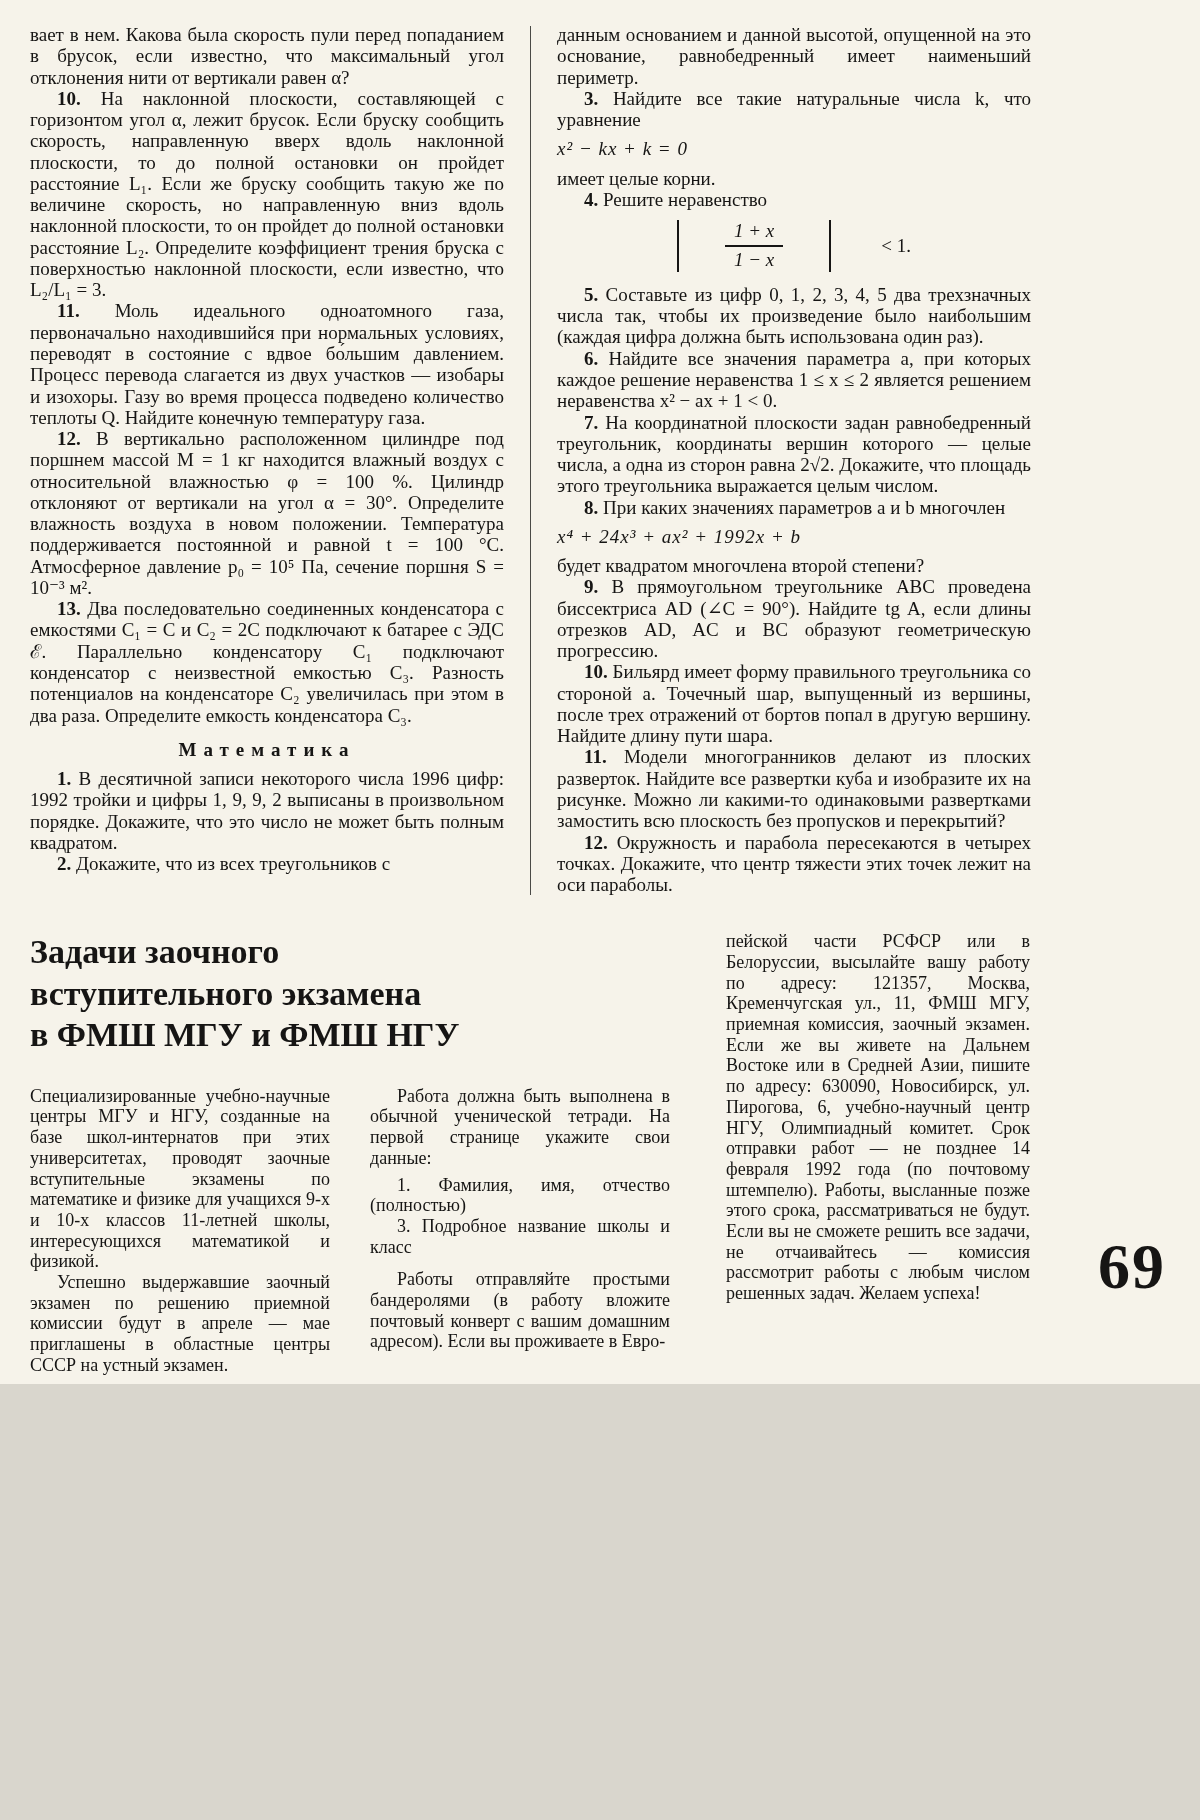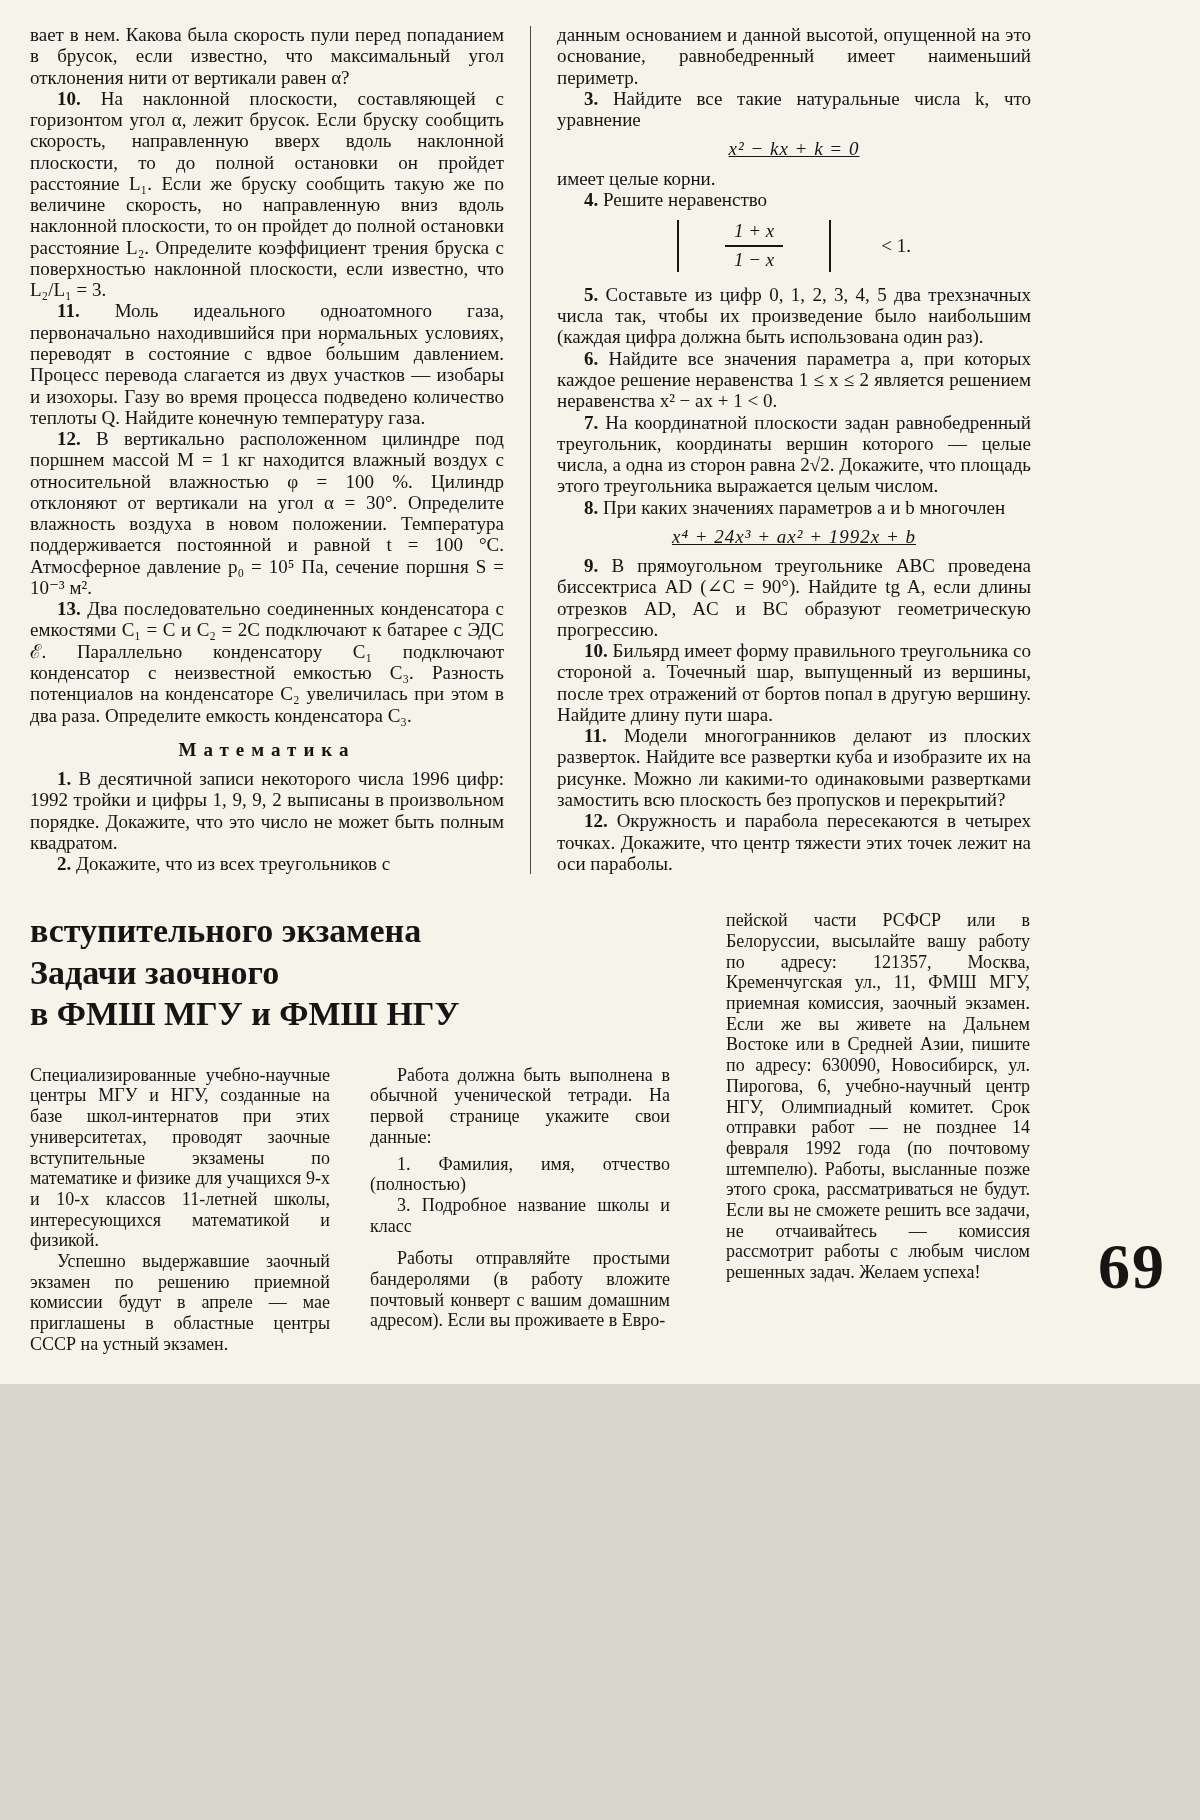--- a/index.html
+++ b/index.html
@@ -12,21 +12,21 @@
     font-family: "Liberation Serif", "DejaVu Serif", serif;
   }
   
   .top { display: flex; padding: 24px 0 0 30px; }
   .col { width: 474px; font-size: 19px; line-height: 1.12; text-align: justify; }
   .divider { width: 1px; background: #4a4a46; margin: 2px 26px 0 26px; }
   .col p { margin: 0; text-indent: 27px; }
   .col p.noindent { text-indent: 0; }
   .pnum { font-weight: bold; }
   .col p.math-heading { margin: 13px 0 8px; text-indent: 0; text-align: center; font-weight: bold; letter-spacing: 7px; }
-  .col p.formula { margin: 8px 0; text-indent: 0; text-align: center; font-style: italic; letter-spacing: 1px; text-decoration: underline; }
+  .col p.formula { margin: 8px 0; text-indent: 0; font-style: italic; letter-spacing: 1px; }
   
   .ineq { display: flex; justify-content: center; align-items: center; margin: 10px 0 12px; gap: 38px; }
   .abs-bar { align-self: stretch; width: 0; border-left: 2px solid #161514; }
   .abs-bar.left { margin-right: 8px; }
   .abs-bar.right { margin-left: 8px; }
   .frac { display: inline-flex; flex-direction: column; align-items: center; font-style: italic; line-height: 1.1; }
   .frac .num { padding: 1px 9px 3px; border-bottom: 2px solid #161514; }
   .frac .den { padding: 3px 9px 1px; }
   .ineq .rhs { margin-left: 12px; }
   
@@ -77,34 +77,35 @@
           <span class="den">1 − x</span>
         </span>
         <span class="abs-bar right"></span>
         <span class="rhs">&lt; 1.</span>
       </div>
       <p><b class="pnum">5.</b> <span>Составьте из цифр 0, 1, 2, 3, 4, 5 два трехзначных числа так, чтобы их произведение было наибольшим (каждая цифра должна быть использована один раз).</span></p>
       <p><b class="pnum">6.</b> <span>Найдите все значения параметра a, при которых каждое решение неравенства 1 ≤ x ≤ 2 является решением неравенства x² − ax + 1 &lt; 0.</span></p>
       <p><b class="pnum">7.</b> <span>На координатной плоскости задан равнобедренный треугольник, координаты вершин которого — целые числа, а одна из сторон равна 2√2. Докажите, что площадь этого треугольника выражается целым числом.</span></p>
       <p><b class="pnum">8.</b> <span>При каких значениях параметров a и b многочлен</span></p>
       <p class="formula">x⁴ + 24x³ + ax² + 1992x + b</p>
+      <p class="noindent">будет квадратом многочлена второй степени?</p>
       <p><b class="pnum">9.</b> <span>В прямоугольном треугольнике ABC проведена биссектриса AD (∠C = 90°). Найдите tg A, если длины отрезков AD, AC и BC образуют геометрическую прогрессию.</span></p>
       <p><b class="pnum">10.</b> <span>Бильярд имеет форму правильного треугольника со стороной a. Точечный шар, выпущенный из вершины, после трех отражений от бортов попал в другую вершину. Найдите длину пути шара.</span></p>
       <p><b class="pnum">11.</b> <span>Модели многогранников делают из плоских разверток. Найдите все развертки куба и изобразите их на рисунке. Можно ли какими-то одинаковыми развертками замостить всю плоскость без пропусков и перекрытий?</span></p>
       <p><b class="pnum">12.</b> <span>Окружность и парабола пересекаются в четырех точках. Докажите, что центр тяжести этих точек лежит на оси параболы.</span></p>
     </div>
 
   </div>
 
   <div class="bottom">
 
     <div class="bottom-main">
       <h1 class="bottom-heading">
+        <span class="hline">Задачи заочного</span>
         <span class="hline">вступительного экзамена</span>
-        <span class="hline">Задачи заочного</span>
         <span class="hline">в ФМШ МГУ и ФМШ НГУ</span>
       </h1>
       <div class="bottom-cols">
         <div class="bcol">
           <p class="noindent">Специализированные учебно-научные центры МГУ и НГУ, созданные на базе школ-интернатов при этих университетах, проводят заочные вступительные экзамены по математике и физике для учащихся 9-х и 10-х классов 11-летней школы, интересующихся математикой и физикой.</p>
           <p>Успешно выдержавшие заочный экзамен по решению приемной комиссии будут в апреле — мае приглашены в областные центры СССР на устный экзамен.</p>
         </div>
         <div class="bcol">
           <p>Работа должна быть выполнена в обычной ученической тетради. На первой странице укажите свои данные:</p>
           <div class="items">

